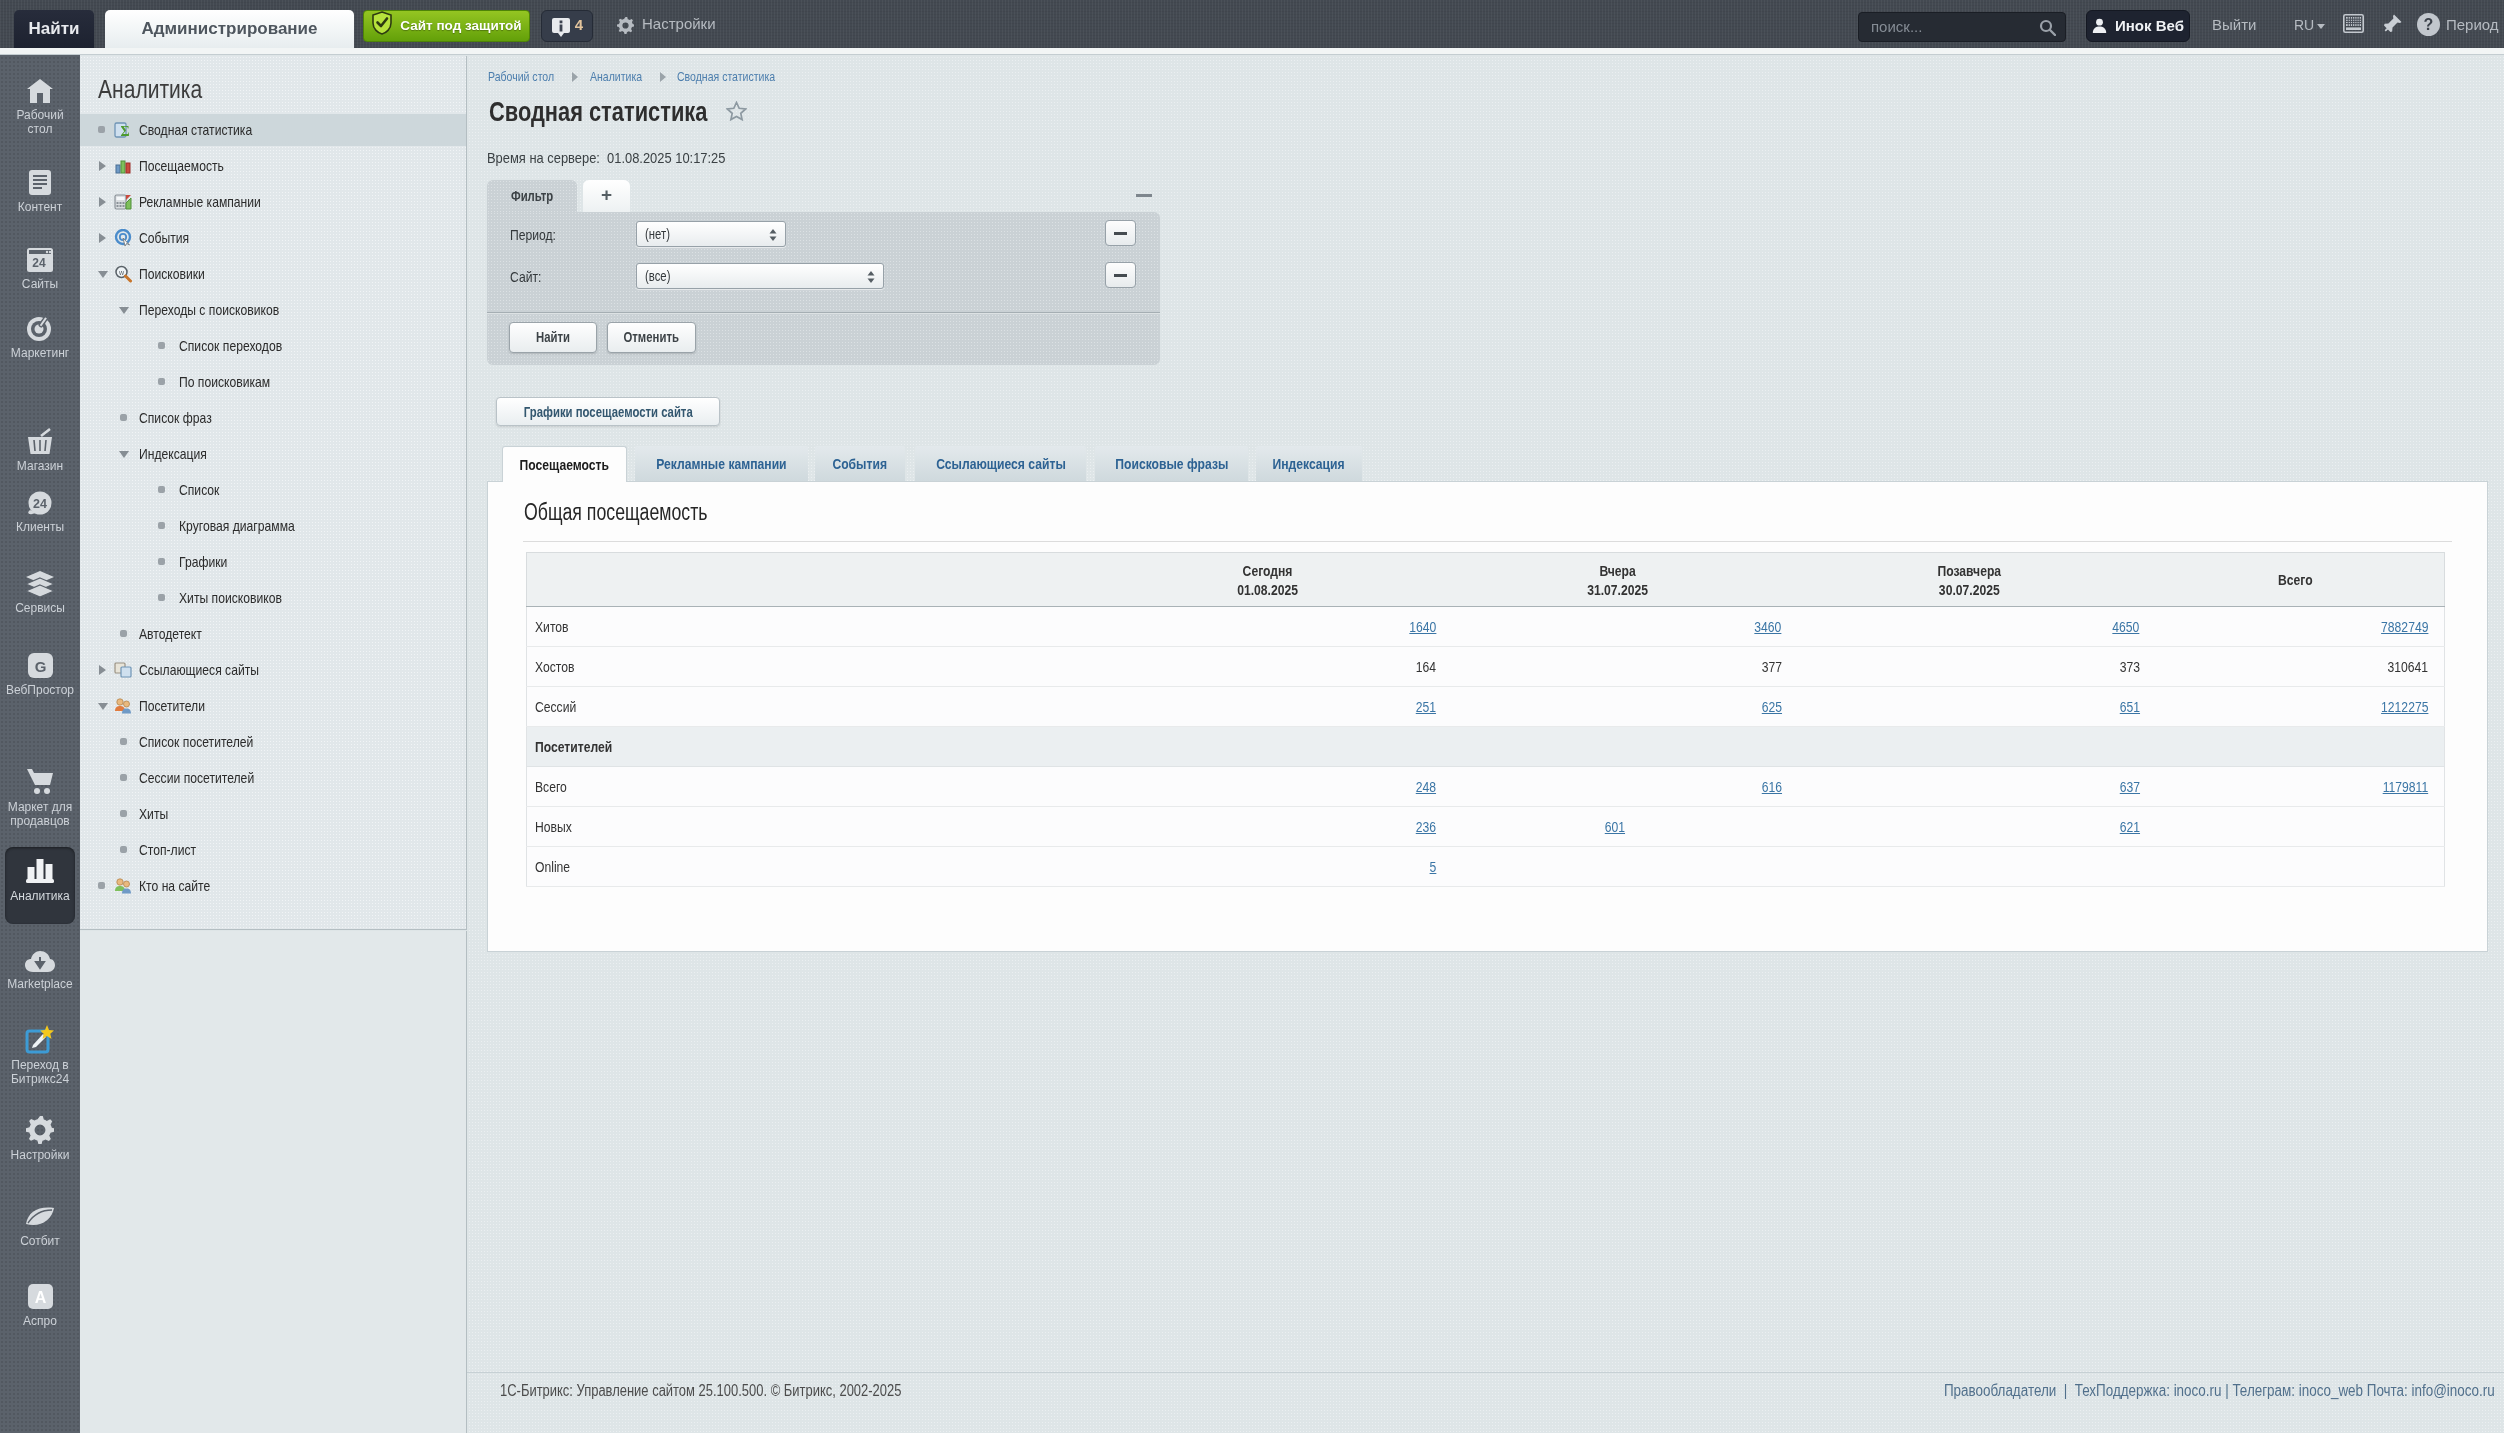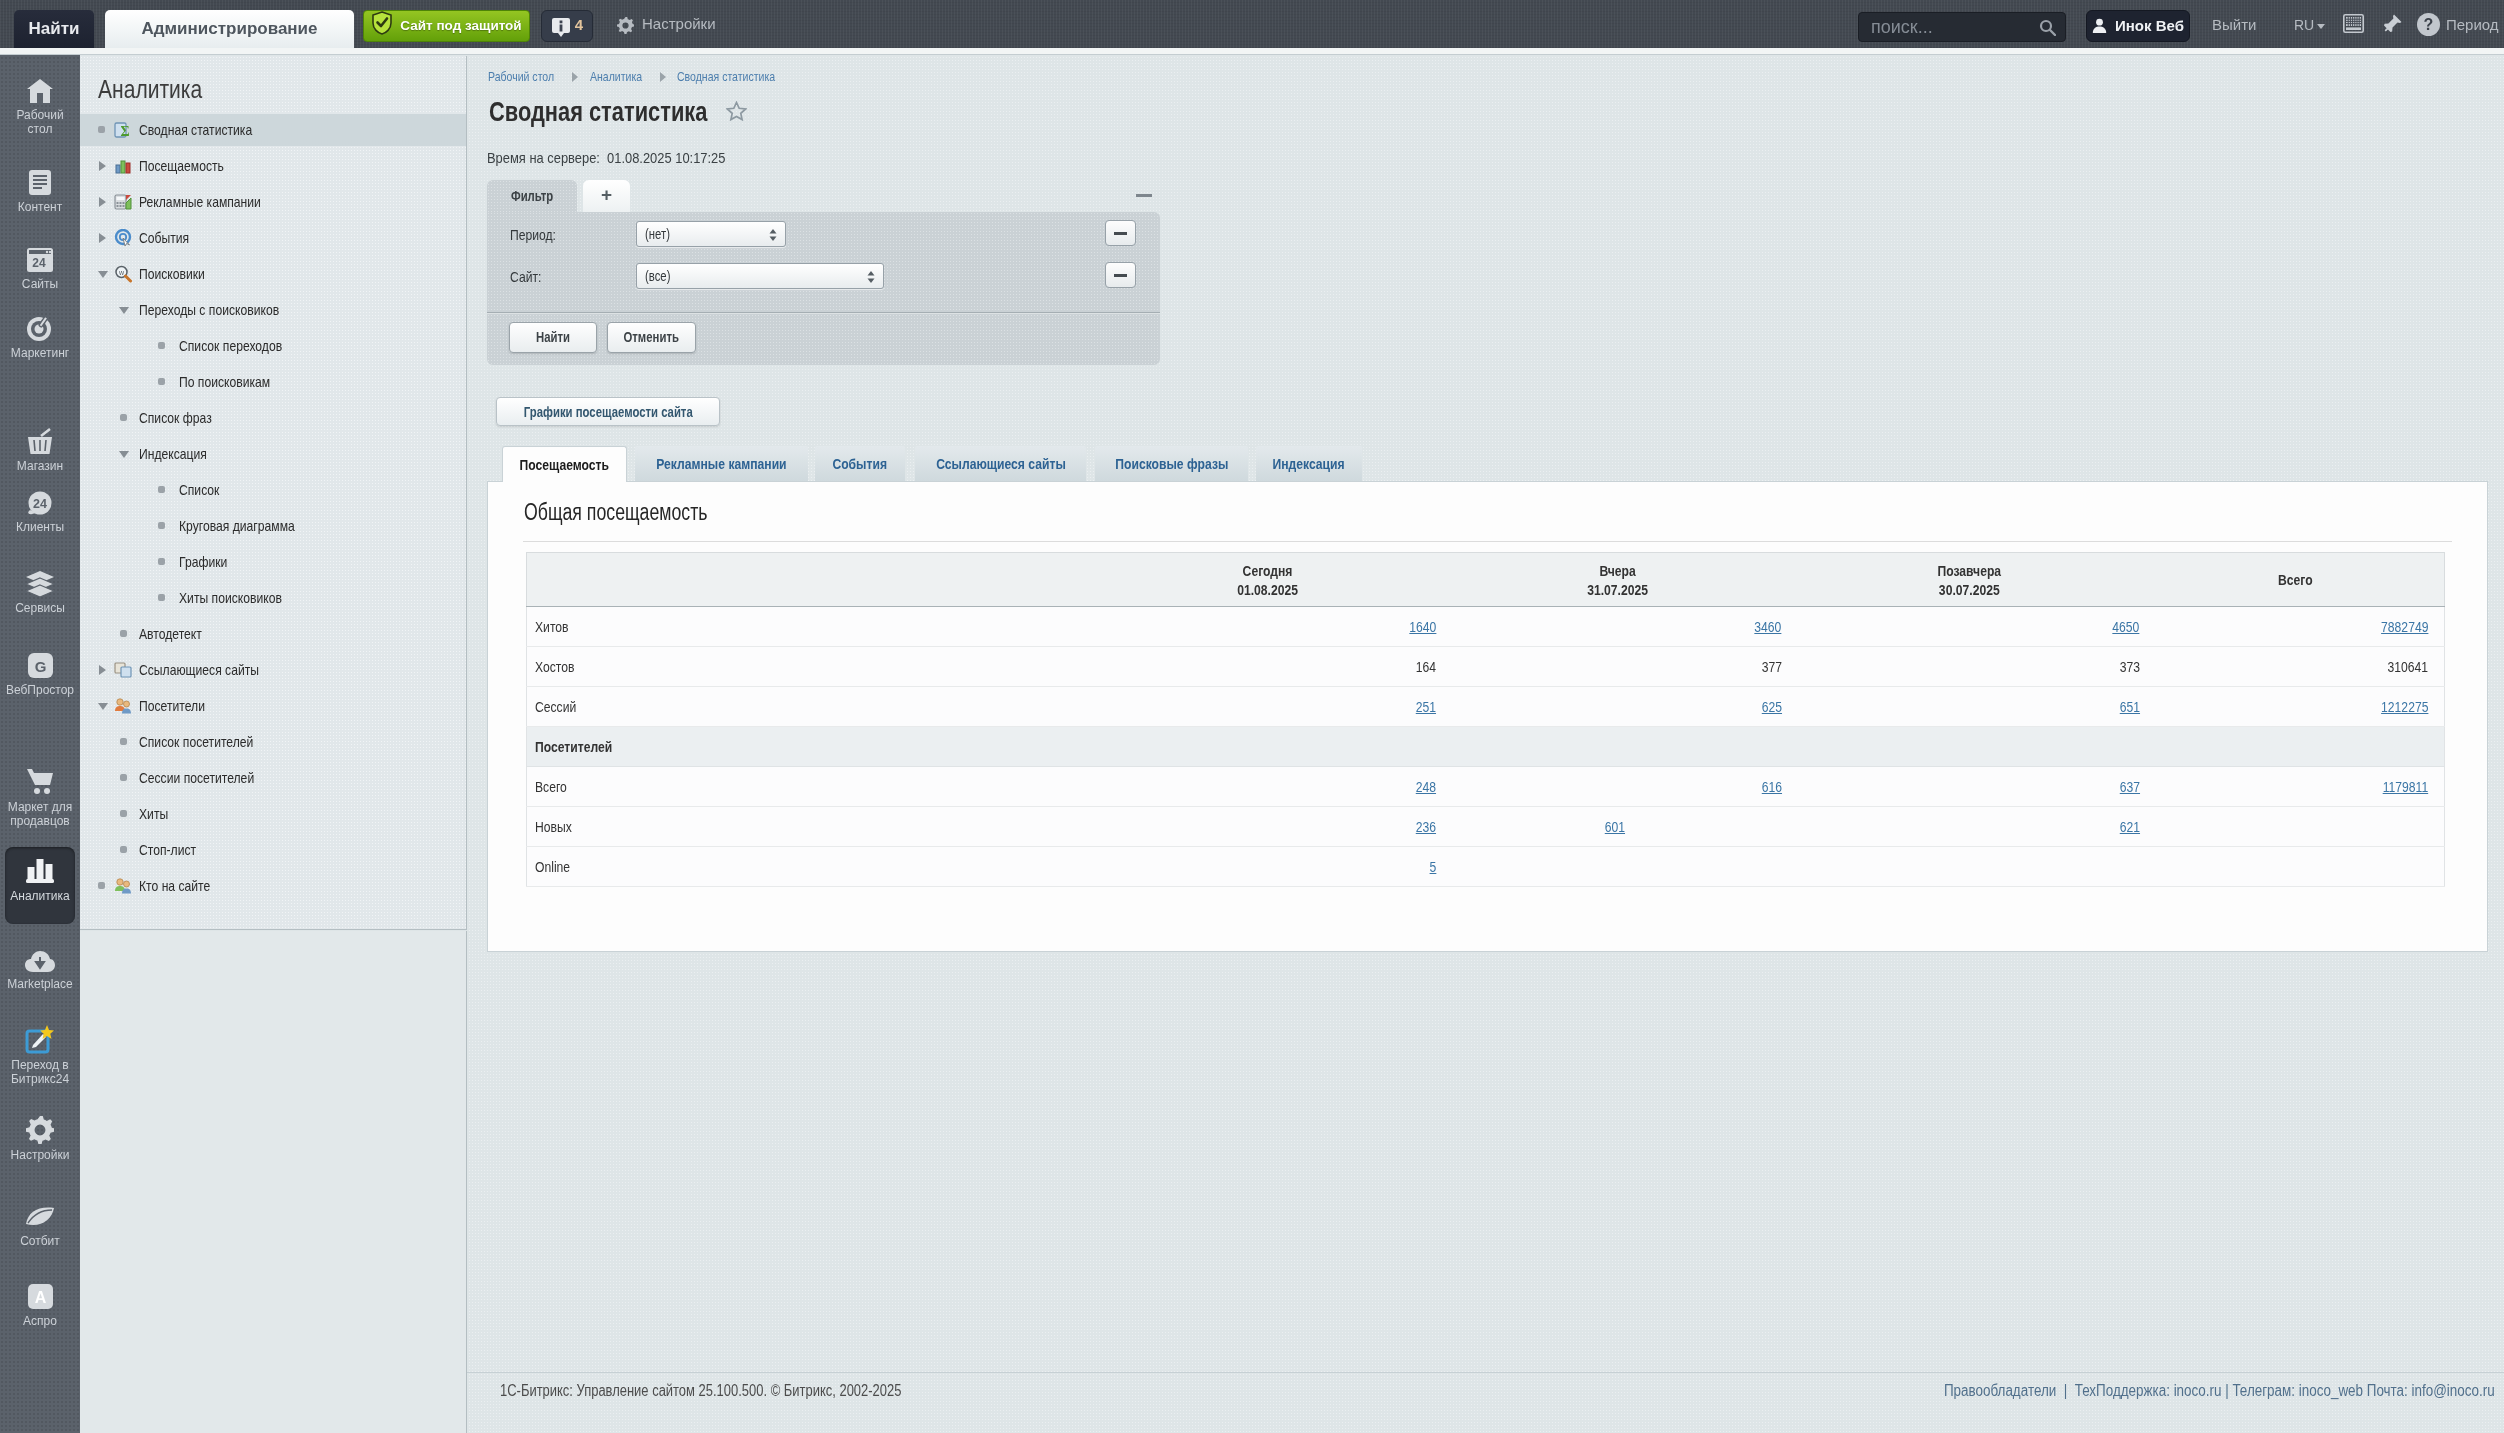--- a/index.html
+++ b/index.html
@@ -19,21 +19,21 @@
 #tab-site { left:14px; width:80px; background:linear-gradient(#272c3b,#1d2230); color:#e8eaee; }
 #tab-admin { left:105px; width:249px; background:linear-gradient(#ffffff,#e7edef); color:#4e565e; }
 #btn-protect { position:absolute; left:363px; top:10px; width:167px; height:32px; border-radius:4px;
   background:linear-gradient(#94c522,#63a009); border:1px solid #4e8406; color:#fff; font-weight:bold; font-size:13.5px;
   line-height:30px; text-align:center; text-shadow:0 1px 1px rgba(0,0,0,.3); }
 #btn-protect svg { vertical-align:-5px; margin-right:7px; }
 #badge4 { position:absolute; left:541px; top:10px; width:52px; height:32px; border-radius:6px;
   background:#363d4a; border:1px solid #252b36; color:#e3c49c; font-size:15px; font-weight:bold; }
 .tgray { color:#b6bbc1; font-size:15px; }
 #search { position:absolute; left:1858px; top:12px; width:208px; height:30px; background:#262b33; border:1px solid #1a1e25;
-  border-radius:4px; color:#858c95; font-size:18px; line-height:28px; padding-left:12px; }
+  border-radius:4px; color:#858c95; font-size:15px; line-height:28px; padding-left:12px; }
 #userbtn { position:absolute; left:2086px; top:10px; width:104px; height:32px; background:#1e2330; border:1px solid #141822;
   border-radius:6px; color:#f0f2f5; font-size:15px; font-weight:bold; line-height:30px; text-align:center; }
 
 
 #leftbar { position:absolute; left:0; top:48px; width:80px; height:1385px; background:#5b626b;
   background-image:radial-gradient(rgba(0,0,0,0.10) 1px, transparent 1.1px); background-size:4px 4px; }
 .lbitem { position:absolute; left:0; width:80px; text-align:center; color:#ccd1d7; font-size:12px; line-height:14px; }
 .lbitem svg { display:block; margin:0 auto 4px; }
 #lb-active { position:absolute; left:5px; top:799px; width:70px; height:77px; background:#30353d; border-radius:8px;
   box-shadow:inset 0 1px 3px rgba(0,0,0,.45); }

